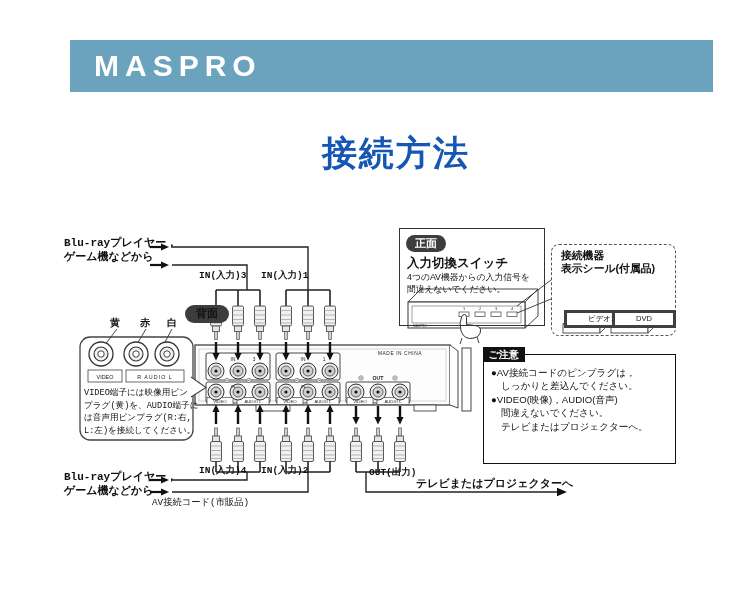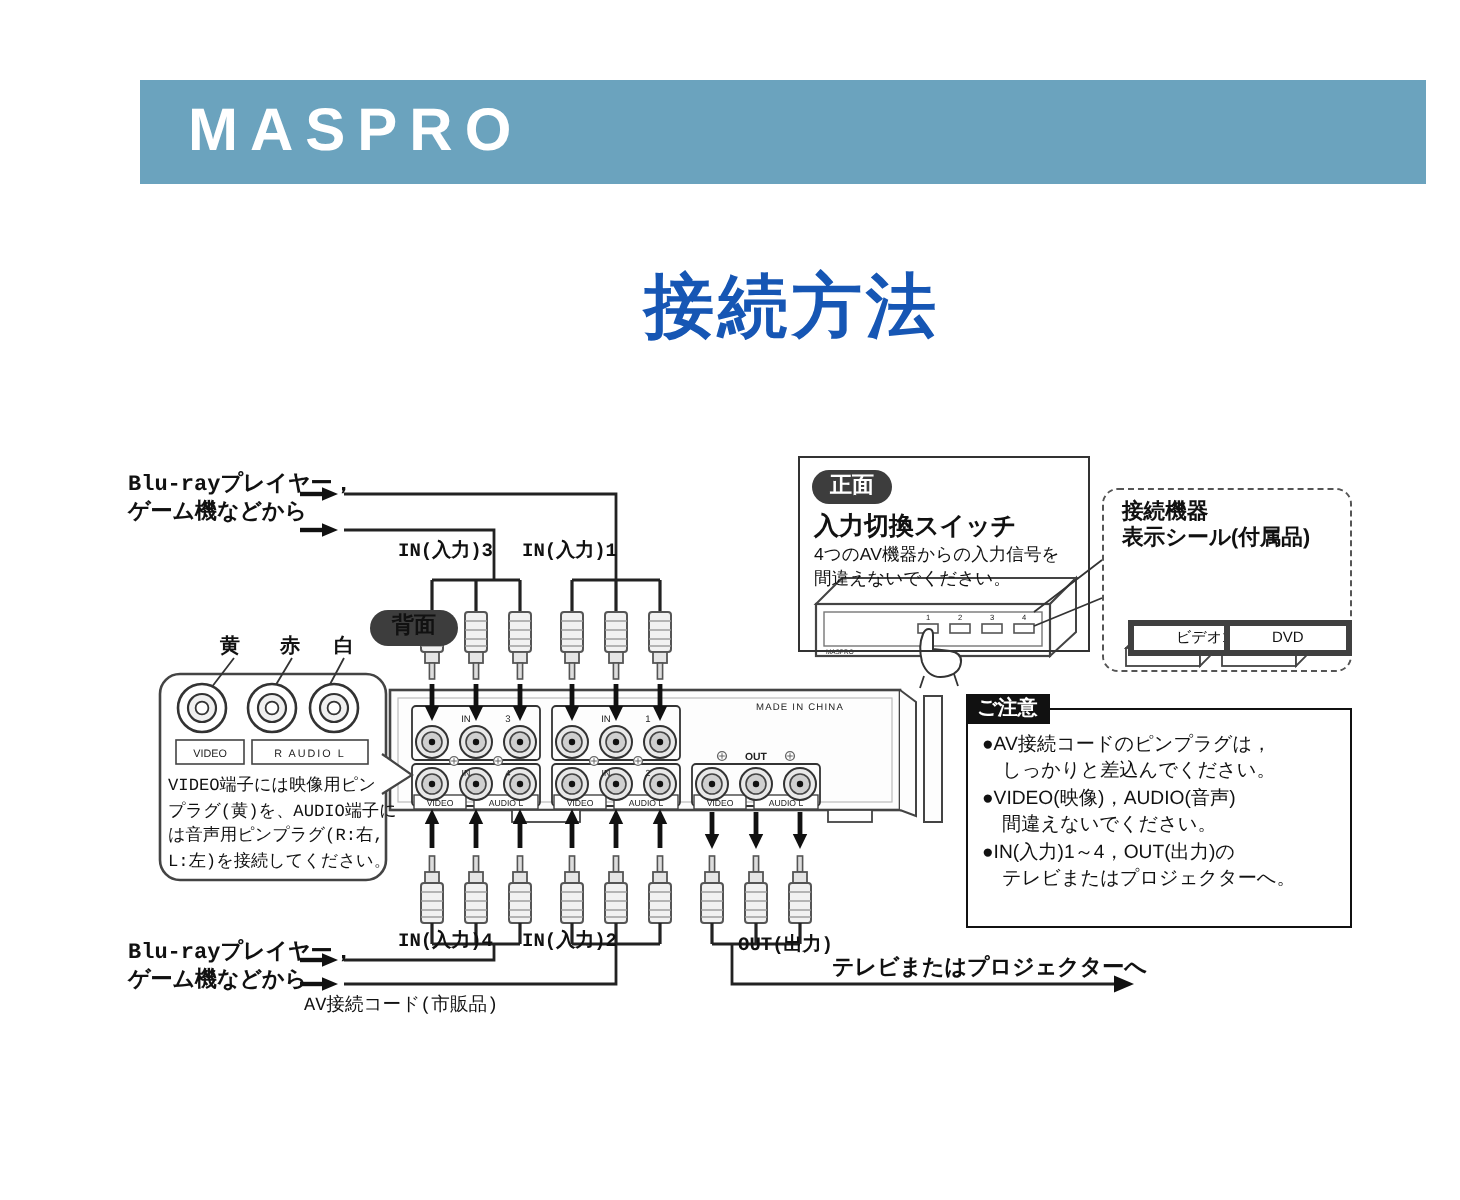--- a/index.html
+++ b/index.html
@@ -418,18 +418,17 @@
       <div class="chip" style="left:60px;top:65px">DVD</div>
     </div>
 
     <div id="caution-box" class="box" style="left:483px;top:314px;width:193px;height:110px">
       <div id="caution-title" class="abs" style="left:-1.4px;top:-8px;width:42px;height:15px">ご注意</div>
       <div class="abs" style="left:7px;top:11px">
         <div class="caution-line">●AV接続コードのピンプラグは，</div>
         <div class="caution-line cont">しっかりと差込んでください。</div>
         <div class="caution-line">●VIDEO(映像)，AUDIO(音声)</div>
         <div class="caution-line cont">間違えないでください。</div>
-        <div class="caution-line">●IN(入力)1～4，OUT(出力)の</div>
         <div class="caution-line cont">テレビまたはプロジェクターへ。</div>
       </div>
     </div>
   </div>
 </div>
 
 </body></html>

